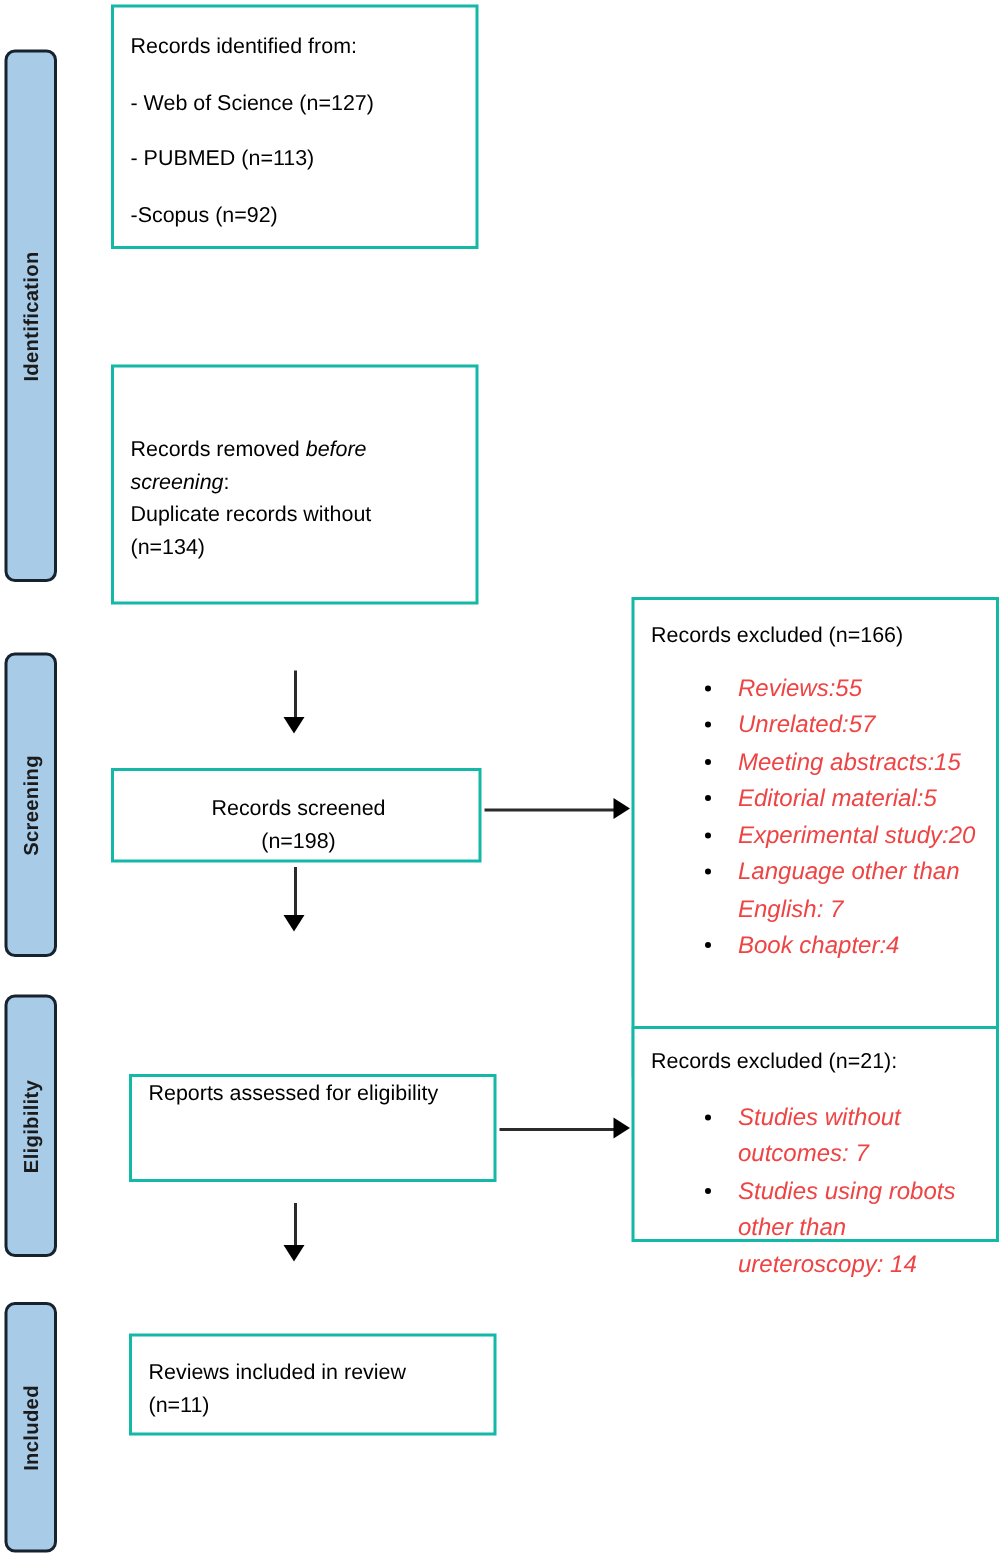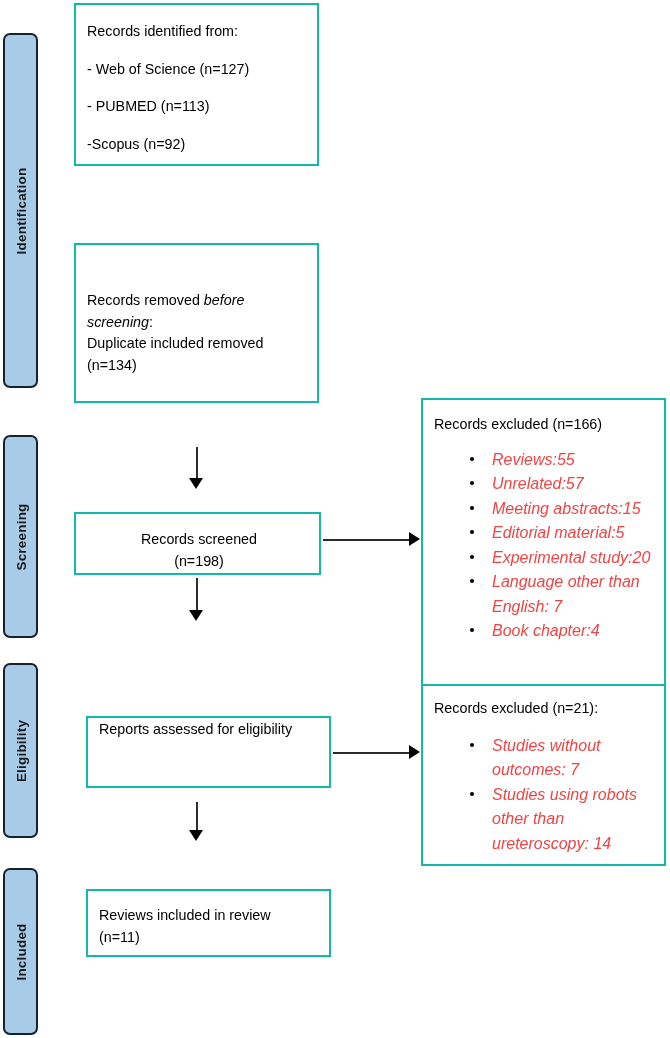--- a/index.html
+++ b/index.html
@@ -143,21 +143,21 @@
       <p>Records identified from:</p>
       <p>- Web of Science (n=127)</p>
       <p>- PUBMED (n=113)</p>
       <p>-Scopus (n=92)</p>
     </div>
   </div>
 
   <div class="box" style="left:74px; top:243px; width:245px; height:160px;">
     <div class="box-text" style="top:45px;">
       <p><span>Records removed </span><span class="ital">before screening</span><span>:</span></p>
-      <p>Duplicate included removed</p>
+      <p>Duplicate records without</p>
       <p>(n=134)</p>
     </div>
   </div>
 
   <div class="v-line" style="left:196px; top:447px; height:33px;"></div>
   <div class="v-head" style="left:189px; top:478px;"></div>
 
   <div class="box" style="left:74px; top:512px; width:247px; height:63px;">
     <div class="box-text" style="top:15px;text-align:center;">
       <p>Records screened</p>
@@ -188,21 +188,21 @@
 
   <div class="box" style="left:86px; top:716px; width:245px; height:72px;">
     <div class="box-text" style="top:1px;">
       <p>Reports assessed for eligibility</p>
     </div>
   </div>
 
   <div class="h-line" style="left:333px; top:752px; width:78px;"></div>
   <div class="h-head" style="left:409px; top:745px;"></div>
 
-  <div class="box" style="left:421px; top:684px; width:245px; height:182px;">
+  <div class="box" style="left:421px; top:684px; width:245px; height:144px;">
     <div class="box-text" style="top:12px;">
       <p>Records excluded (n=21):</p>
       <ul class="excl" style="margin-top:14px;">
         <li>Studies without outcomes: 7</li>
         <li>Studies using robots other than ureteroscopy: 14</li>
       </ul>
     </div>
   </div>
 
   <div class="v-line" style="left:196px; top:802px; height:30px;"></div>

